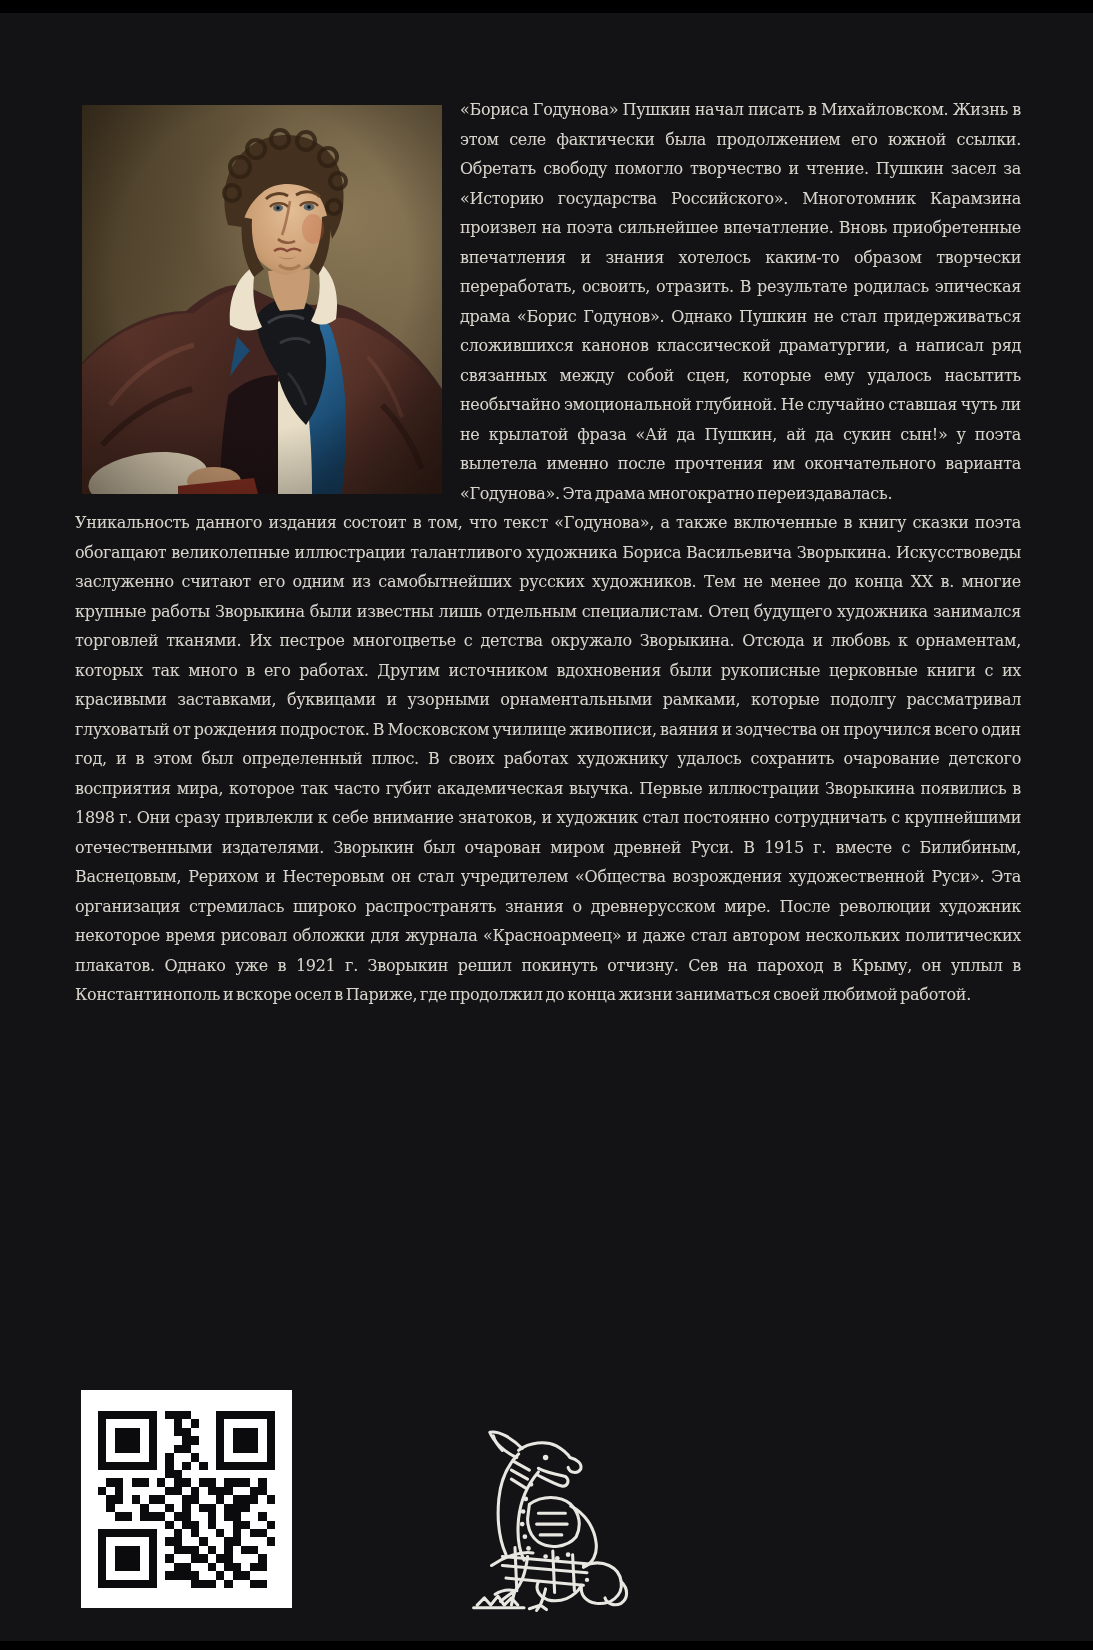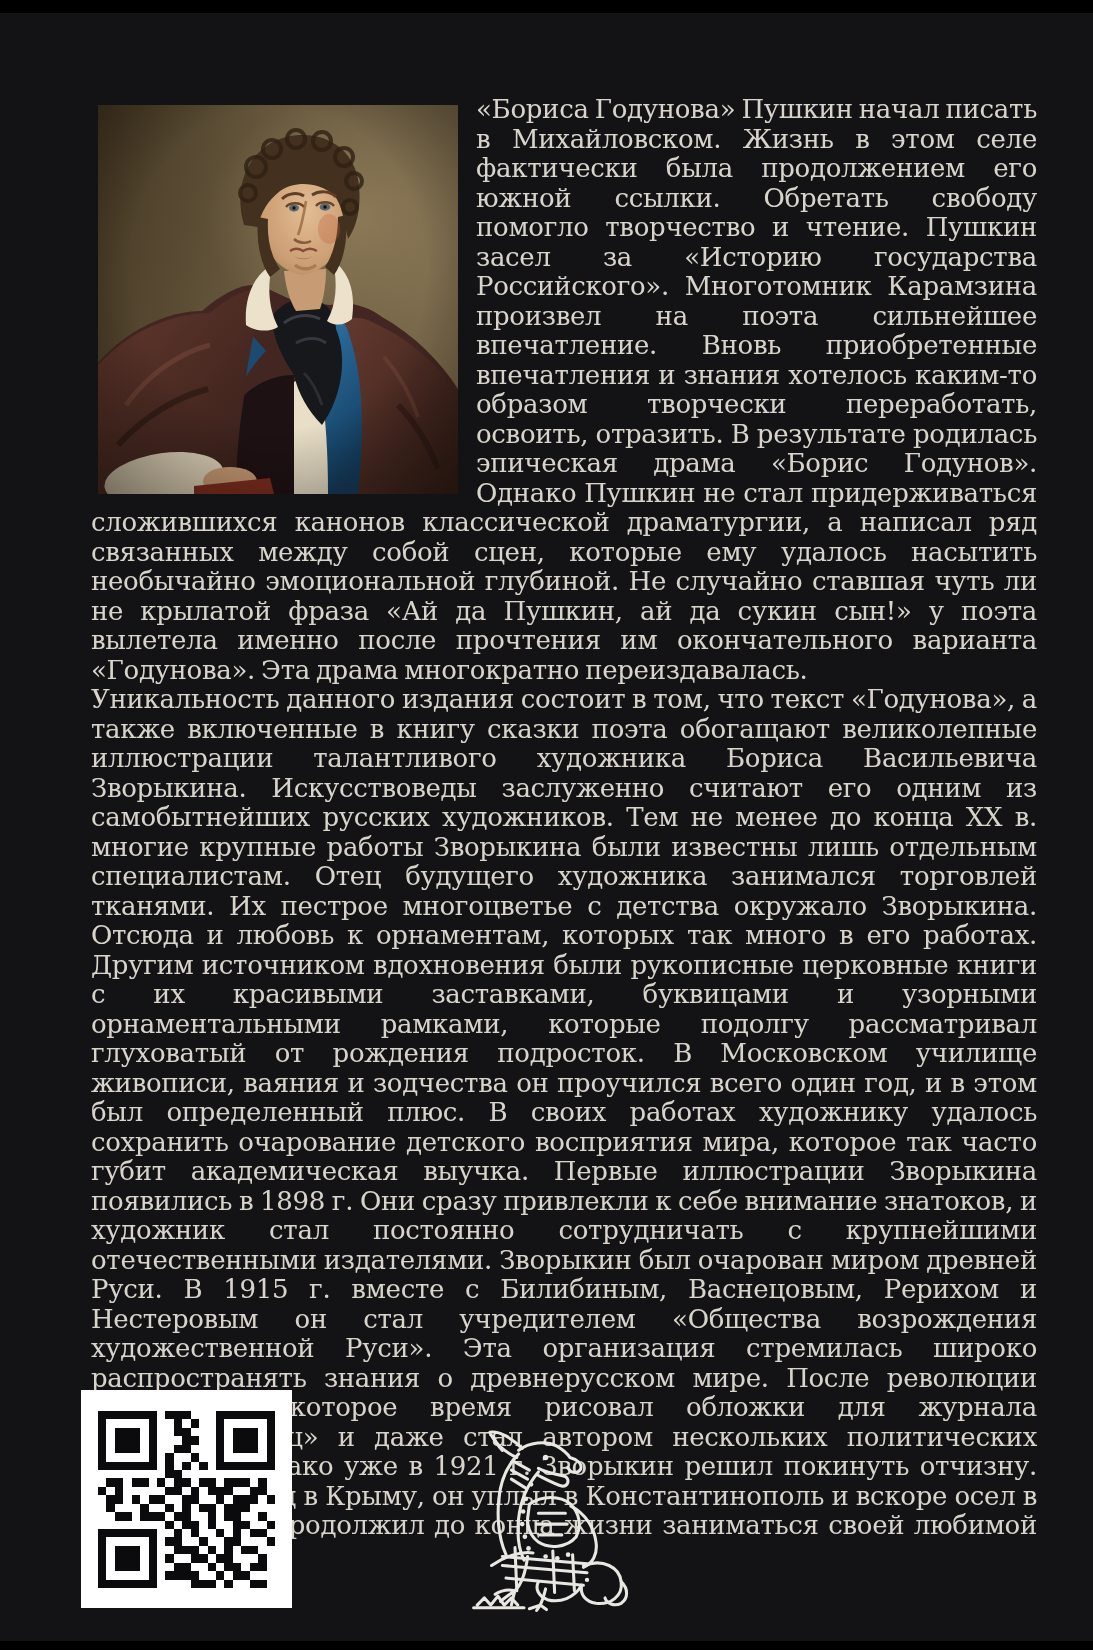--- a/index.html
+++ b/index.html
@@ -9,23 +9,23 @@
     background:#131316;
     overflow:hidden;
     font-family:"DejaVu Serif", serif;
   }
   .edge{position:absolute;left:0;right:0;background:#000;}
   .edge-top{top:0;height:13px;}
   .edge-bottom{bottom:0;height:9px;}
 
   .blurb{
     position:absolute;
-    left:91px;top:95px;width:946px;
+    left:75px;top:95px;width:946px;
     color:#d8d4cb;
-    font-size:26px;
+    font-size:16px;
     line-height:29.5px;
     letter-spacing:-0.3px;
     word-spacing:-2px;
     text-align:justify;
     text-shadow:0 0 1px rgba(255,255,255,0.12);
   }
   .blurb p{margin:0;}
   .portrait{
     float:left;
     width:360px;height:389px;

